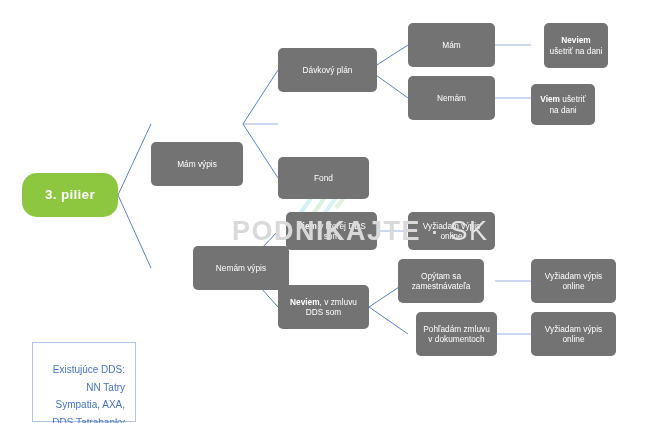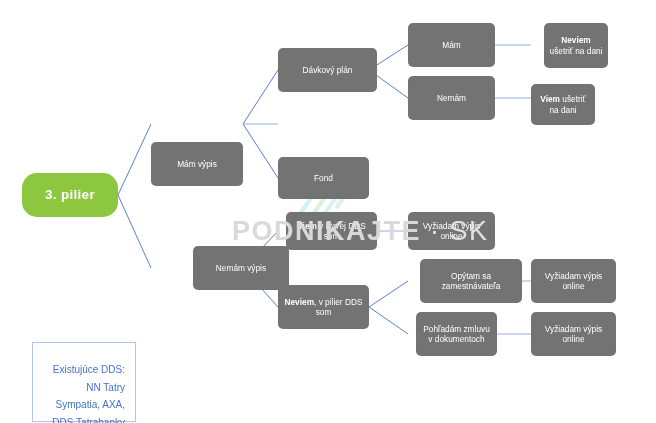--- a/index.html
+++ b/index.html
@@ -157,27 +157,27 @@
     <span><b>Neviem</b><span> ušetriť na dani</span></span>
   </div>
   <div class="node blue" style="left:531px; top:84px; width:64px; height:41px;">
     <span><b>Viem</b><span> ušetriť na dani</span></span>
   </div>
 
   <div class="node blue" style="left:286px; top:212px; width:91px; height:38px;">
     <span><b>Viem</b><span> v ktorej DDS som</span></span>
   </div>
   <div class="node blue" style="left:278px; top:285px; width:91px; height:44px;">
-    <span><b>Neviem</b><span>, v pilier DDS som</span></span>
+    <span><b>Neviem</b><span>, v zmluvu DDS som</span></span>
   </div>
 
   <div class="node blue" style="left:408px; top:212px; width:87px; height:38px;">
     <span>Vyžiadam výpis online</span>
   </div>
-  <div class="node blue" style="left:420px; top:259px; width:102px; height:44px;">
+  <div class="node blue" style="left:398px; top:259px; width:86px; height:44px;">
     <span>Opýtam sa zamestnávateľa</span>
   </div>
   <div class="node blue" style="left:416px; top:312px; width:81px; height:44px;">
     <span>Pohľadám zmluvu v dokumentoch</span>
   </div>
 
   <div class="node blue" style="left:531px; top:259px; width:85px; height:44px;">
     <span>Vyžiadam výpis online</span>
   </div>
   <div class="node blue" style="left:531px; top:312px; width:85px; height:44px;">

